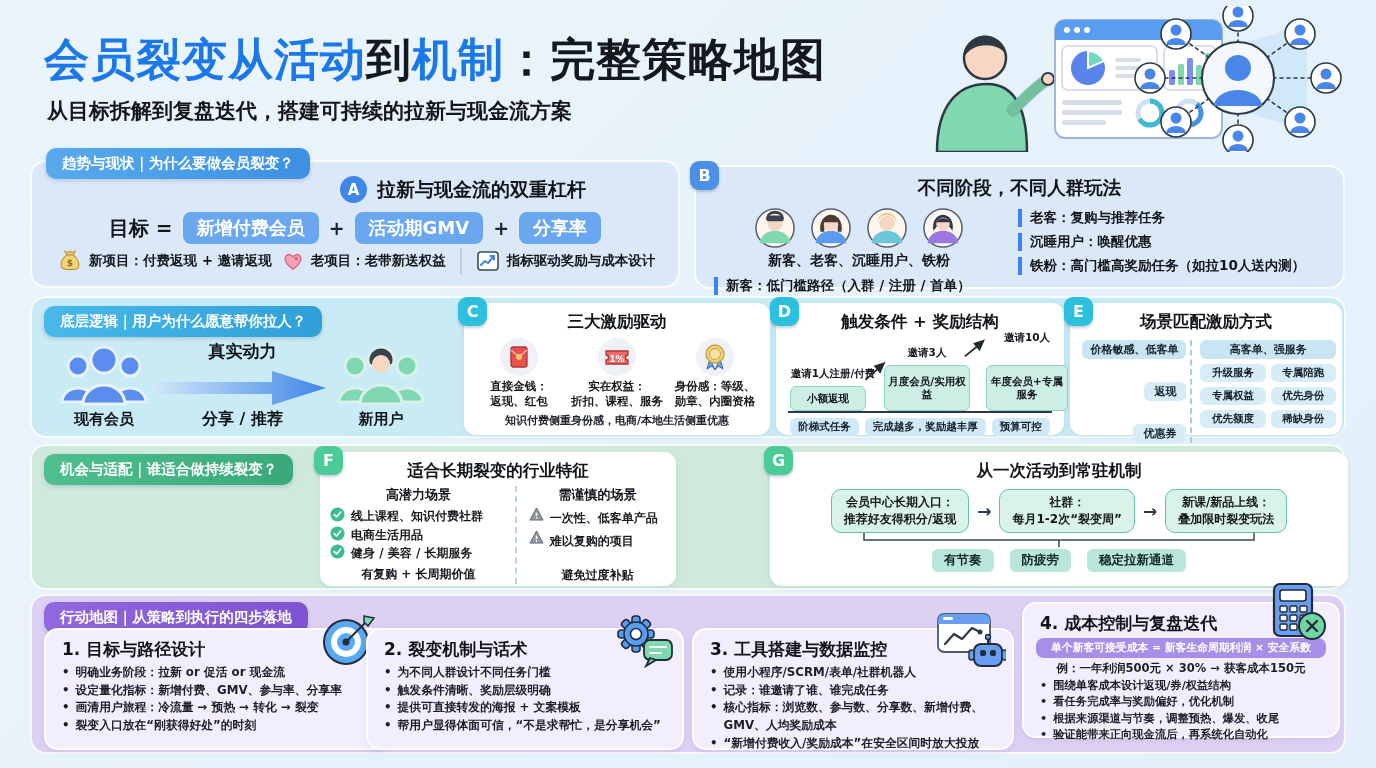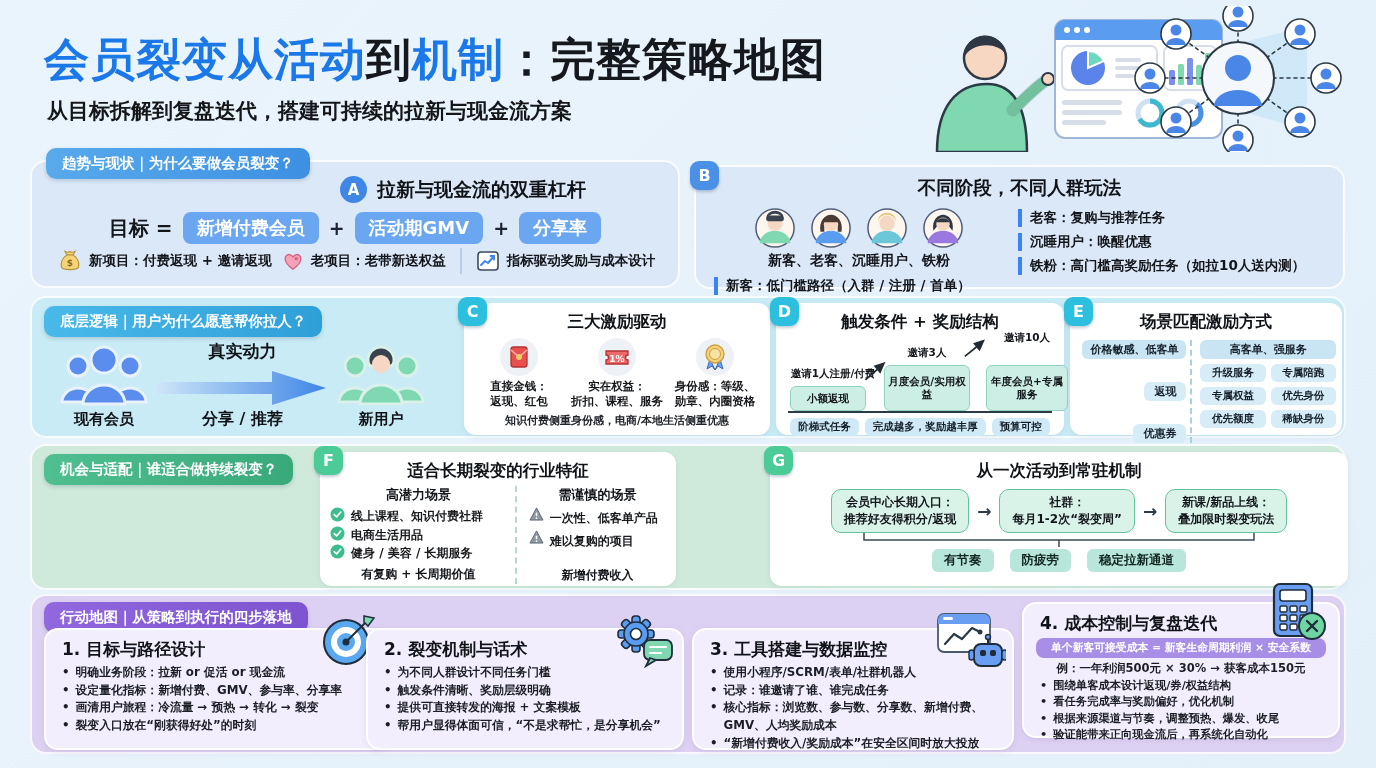--- a/index.html
+++ b/index.html
@@ -506,21 +506,21 @@
             <span>一次性、低客单产品</span>
           </div>
           <div class="f-item">
             <svg width="15" height="14" viewBox="0 0 16 15">
                 <path d="M8,1 L15,14 L1,14 Z" fill="#8f99a4" stroke="#5c6671" stroke-width="1"></path>
                 <rect x="7.2" y="6" width="1.6" height="4" rx="0.8" fill="#fff"></rect>
                 <circle cx="8" cy="12" r="0.9" fill="#fff"></circle>
               </svg>
             <span>难以复购的项目</span>
           </div>
-          <div class="f-foot">新增付费收入</div>
+          <div class="f-foot">避免过度补贴</div>
         </div>
       </div>
     </div>
 
     <div class="card card-g">
       <div class="sec-badge badge-green">G</div>
       <div class="card-title">从一次活动到常驻机制</div>
       <div class="g-nodes">
         <div class="g-node"><span>会员中心长期入口：</span><br><span>推荐好友得积分/返现</span></div>
         <span class="g-arrow">→</span>

